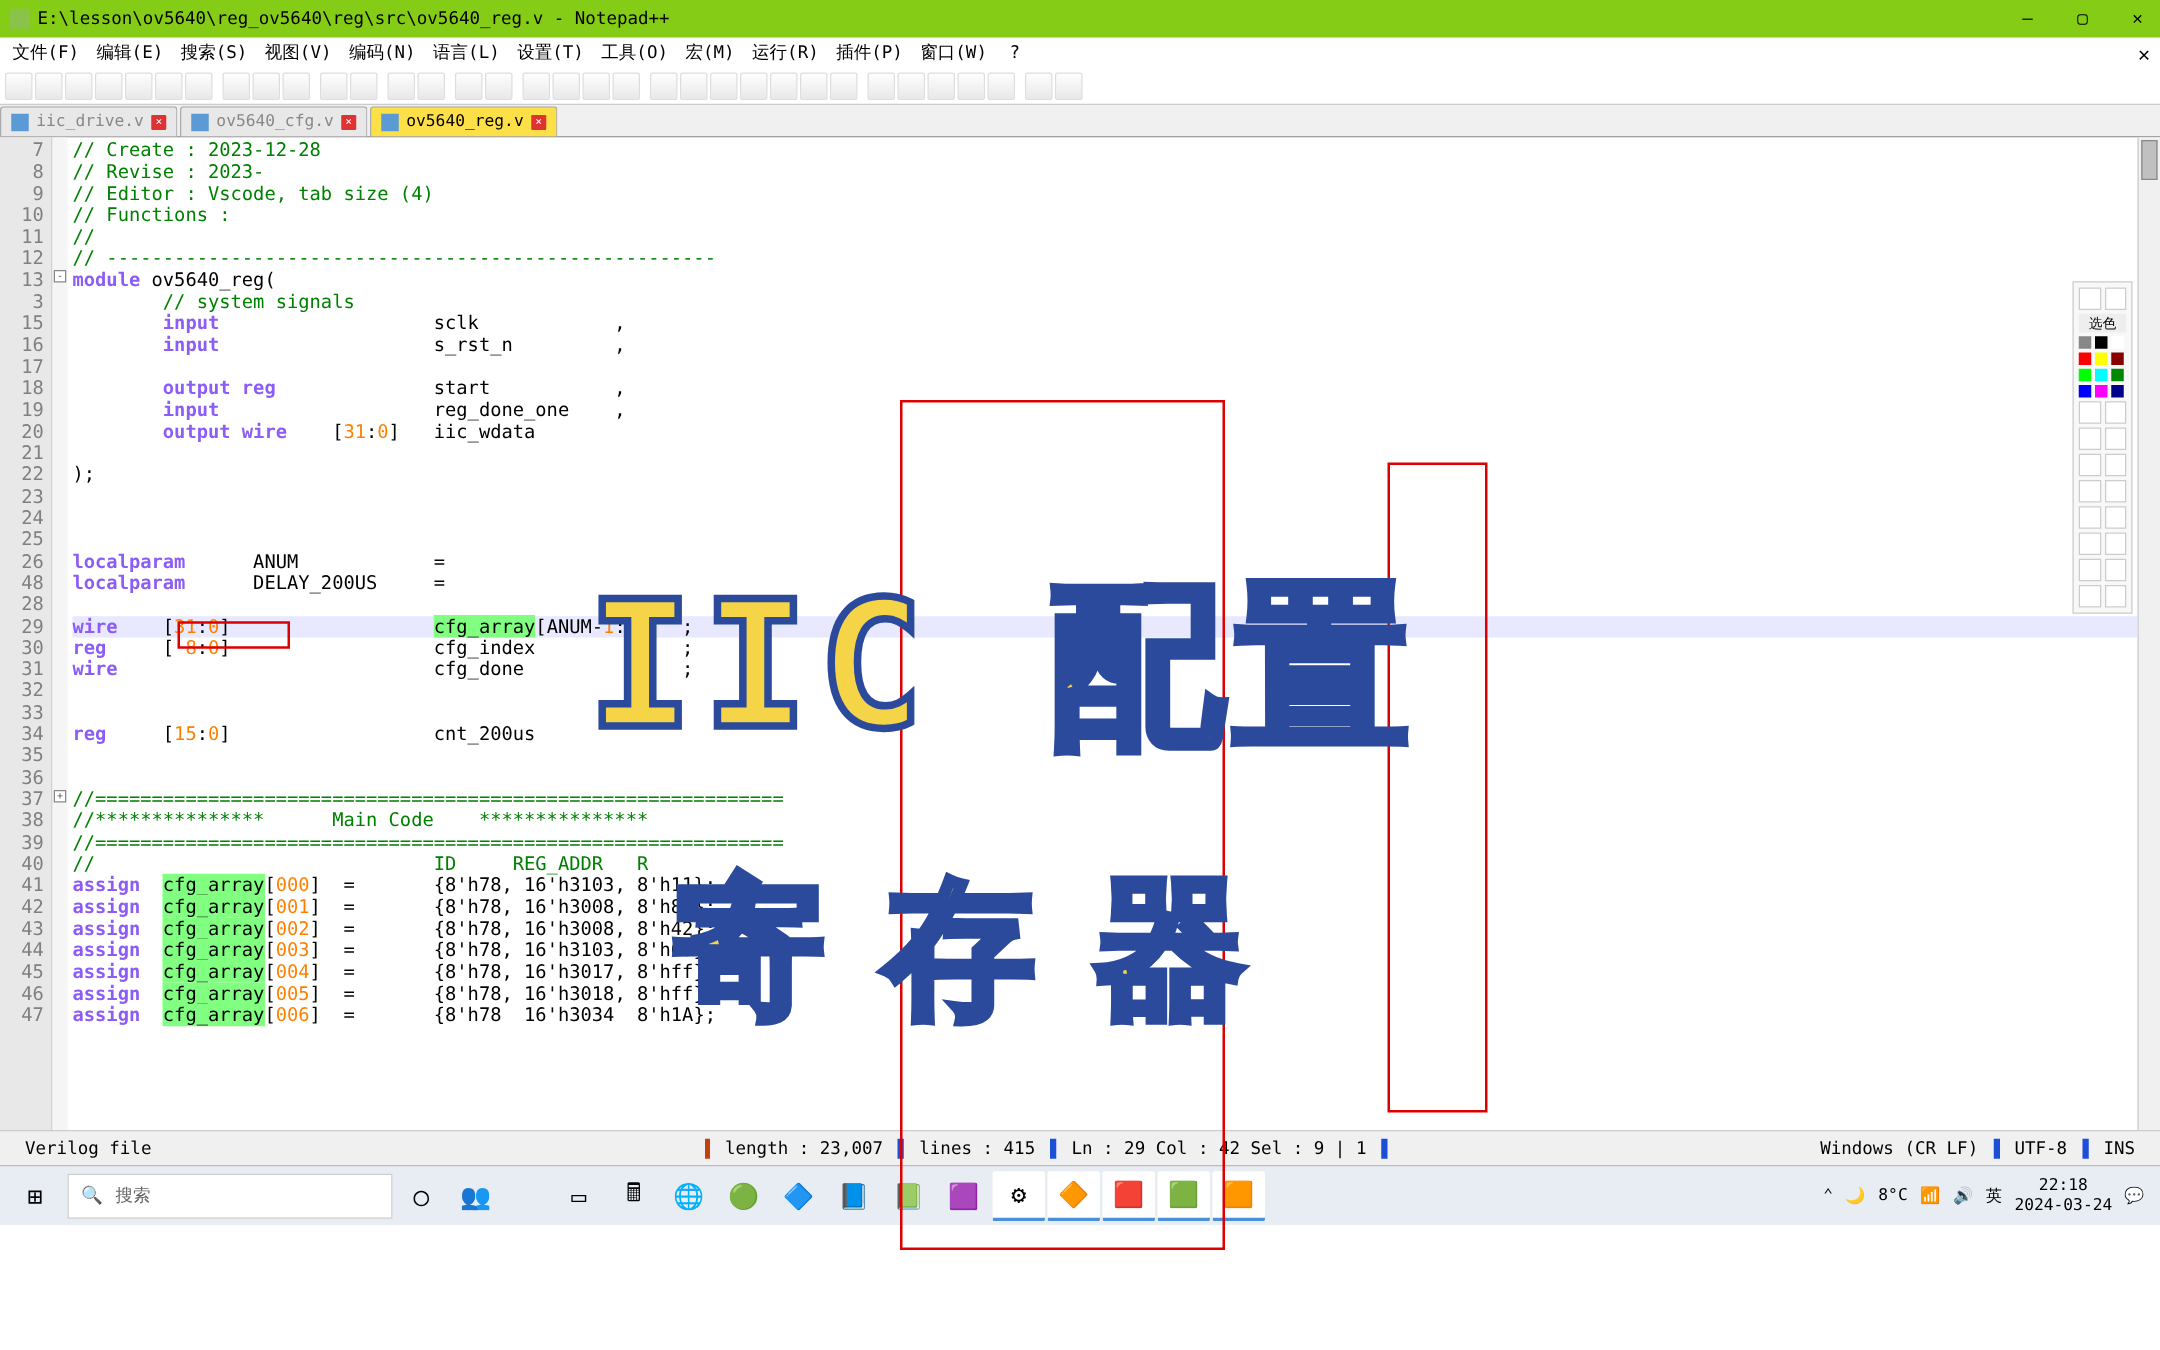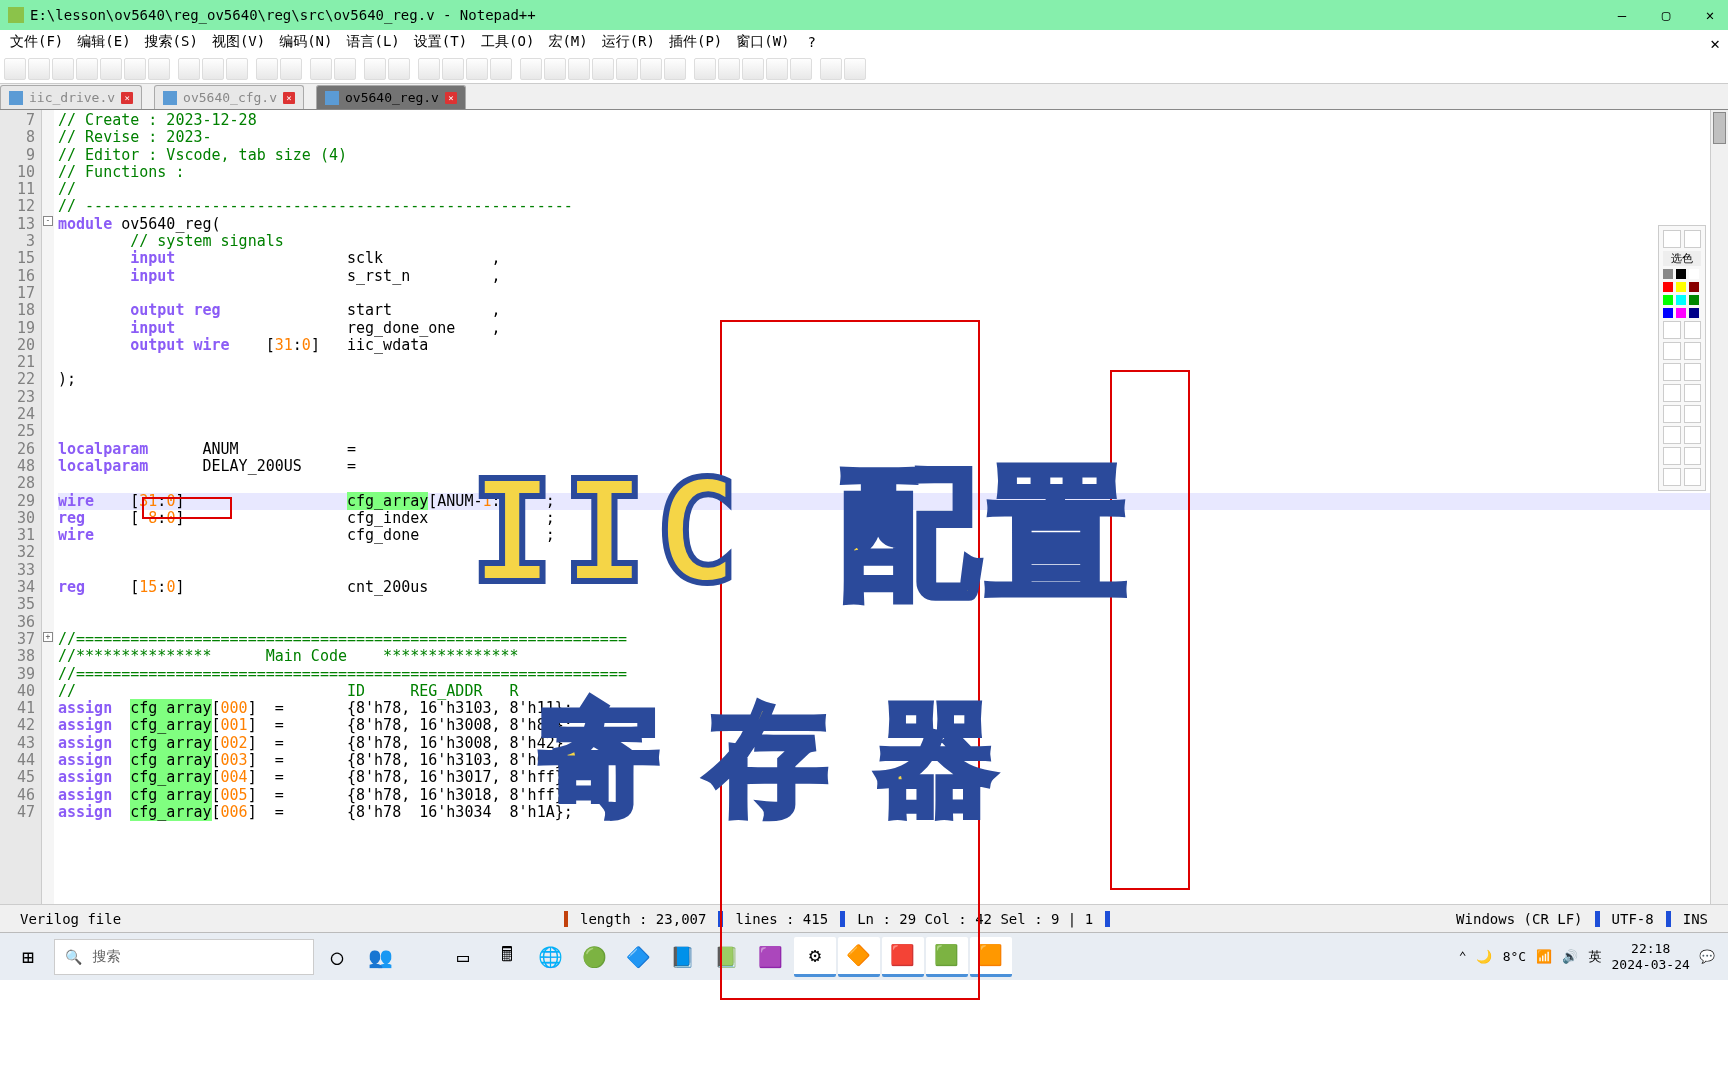--- a/index.html
+++ b/index.html
@@ -1,31 +1,31 @@
 <!DOCTYPE html>
 <html><head>
 <meta charset="utf-8">
 <style>
 *{margin:0;padding:0;box-sizing:border-box;font-family:"Microsoft YaHei",Consolas,monospace}
 body{background:#fff;width:1728px;height:1080px;overflow:hidden;position:relative;font-size:14px}
-.titlebar{height:30px;display:flex;align-items:center;padding:0 8px;background:#86efac}
+.titlebar{height:30px;display:flex;align-items:center;padding:0 8px;background:#84cc16}
 .title-icon{width:16px;height:16px;background:#8bc34a;margin-right:6px}
 .title-text{flex:1;font-size:14px}
 .win-btns{display:flex;gap:24px;margin-left:auto}
 .win-btn{width:20px;height:20px;display:flex;align-items:center;justify-content:center;font-size:14px}
 .menubar{height:24px;display:flex;align-items:center;padding:0 4px;gap:2px}
 .menu-item{padding:2px 6px;font-size:14px}
 .help-icon{margin-left:4px}
 .close-all{position:absolute;right:8px;top:34px;font-size:16px;color:#000}
 .toolbar{height:30px;display:flex;align-items:center;padding:2px 4px;gap:2px;border-bottom:1px solid #ccc}
 .tb-btn{width:22px;height:22px;border:1px solid #ddd;background:linear-gradient(#fefefe,#e8e8e8);border-radius:2px}
 .tb-sep{width:4px}
 .tabs{height:26px;display:flex;align-items:flex-end;background:#f0f0f0;border-bottom:1px solid #888}
-.tab{height:24px;display:flex;align-items:center;padding:0 8px;gap:6px;background:#e8e8e8;border:1px solid #aaa;border-bottom:none;margin-right:12px;border-radius:3px 3px 0 0;font-size:13px;color:#888}
-.tab.active{background:#737373;color:#000}
+.tab{height:24px;display:flex;align-items:center;padding:0 8px;gap:6px;background:#e8e8e8;border:1px solid #aaa;border-bottom:none;margin-right:2px;border-radius:3px 3px 0 0;font-size:13px;color:#888}
+.tab.active{background:#fde047;color:#000}
 .tab-icon{width:14px;height:14px;background:#5b9bd5}
 .tab-close{width:12px;height:12px;background:#d33;color:#fff;font-size:9px;display:flex;align-items:center;justify-content:center;border-radius:1px}
 .editor-area{position:relative;height:794px;display:flex;background:#fff}
 .gutter{width:42px;background:#e8e8e8;border-right:1px solid #ccc;text-align:right;padding:2px 6px 0 0;color:#808080;font-family:Consolas,monospace;font-size:15px;line-height:17.3px}
 .fold-col{width:12px;background:#f5f5f5;position:relative}
 .fold-mark{position:absolute;left:1px;width:10px;height:10px;border:1px solid #888;background:#fff;font-size:8px;text-align:center;line-height:8px;color:#555}
 .code{flex:1;padding:2px 0 0 4px;font-family:Consolas,monospace;font-size:15px;line-height:17.3px;white-space:pre;position:relative;overflow:hidden}
 .line{height:17.3px}
 .line.hl{background:#e8e8ff}
 .c-comment{color:#008000}

